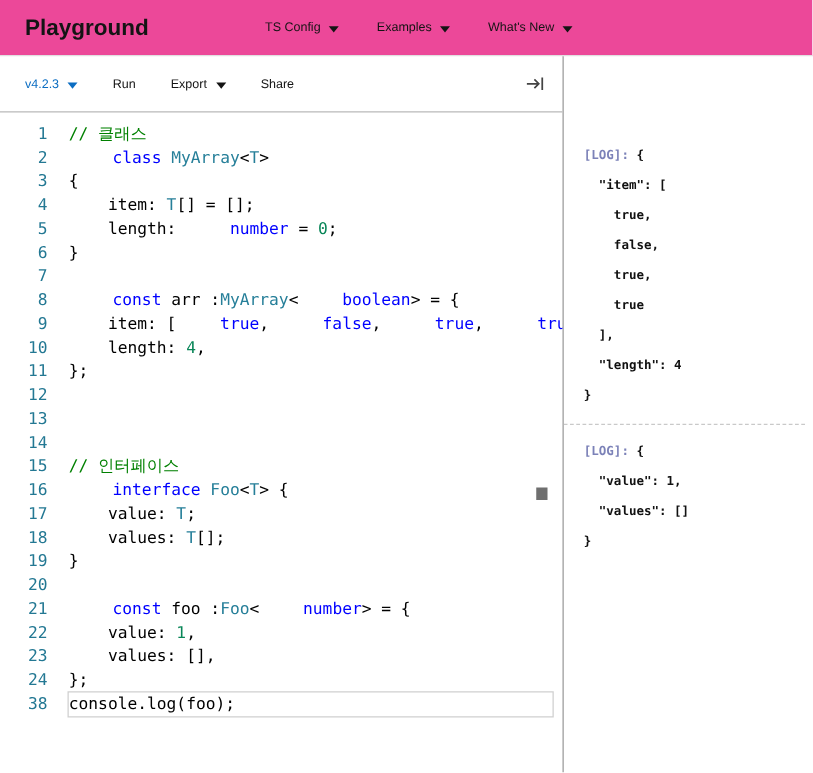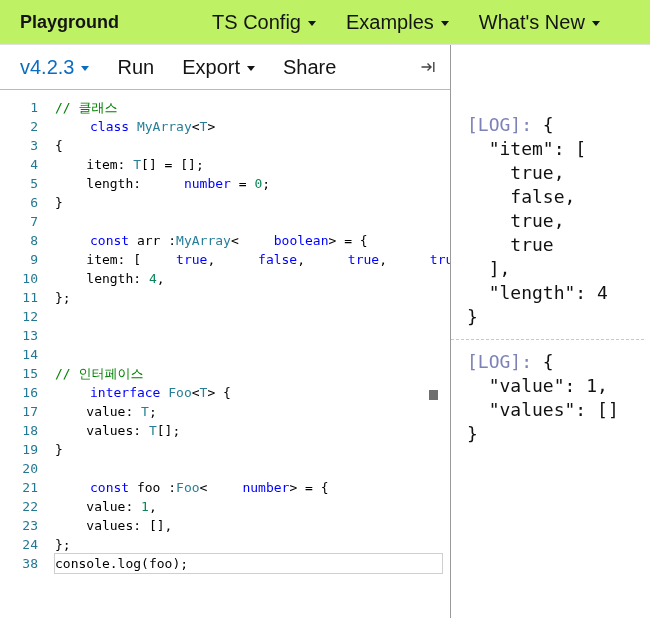--- a/index.html
+++ b/index.html
@@ -1,34 +1,34 @@
 <!DOCTYPE html>
 <html><head>
 <meta charset="utf-8">
 <style>
   * { margin:0; padding:0; box-sizing:border-box; }
   html,body { width:650px; height:618px; overflow:hidden; background:#fff;
               font-family:"Liberation Sans","DejaVu Sans",sans-serif; color:#111; }
 
   
-  .header { height:45px; background:#bef264; border-bottom:1px solid #e0e0e0;
+  .header { height:45px; background:#ec4899; border-bottom:1px solid #e0e0e0;
             display:flex; align-items:center; padding-left:20px; }
   .title { font-size:18px; font-weight:700; color:#141414; }
   .menus { display:flex; gap:30px; margin-left:93px; }
   .menu-btn, .tool-btn { background:none; border:none; font:inherit; cursor:pointer;
-            display:flex; align-items:center; font-size:20px; color:#141414; padding:0; }
+            display:flex; align-items:center; font-size:10px; color:#141414; padding:0; }
   .caret { width:0; height:0; border-left:4px solid transparent; border-right:4px solid transparent;
            border-top:5px solid currentColor; display:inline-block; margin-left:7px; margin-top:2px; }
 
   
   .main { display:flex; height:573px; }
   .left { width:450px; display:flex; flex-direction:column; }
   .right { width:200px; border-left:1px solid #9a9a9a; background:#fff;
            padding:68px 0 0 16px; font-family:"DejaVu Sans Mono","Liberation Mono",monospace;
-           font-size:18px; line-height:24px; overflow:hidden; }
+           font-size:10px; line-height:24px; overflow:hidden;font-weight:bold; }
 
   
   .toolbar { height:45px; border-bottom:1px solid #b9b9b9; display:flex; align-items:center;
              padding-left:20px; gap:28px; background:#fff; }
   .version { color:#0b6dc2; }
   .spacer { flex:1; }
   .dock-btn { background:none; border:none; cursor:pointer; margin-right:14px; display:flex; align-items:center; }
 
   
   .editor { flex:1; position:relative; padding-top:8px; overflow:hidden;

